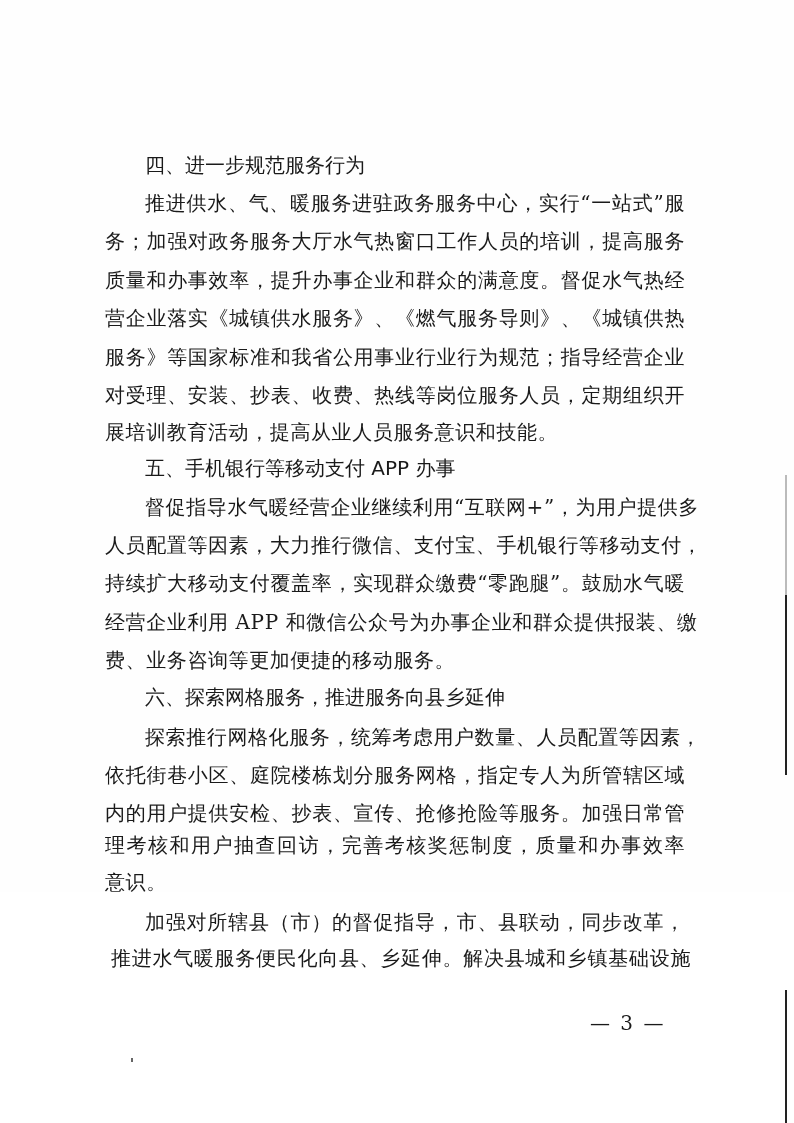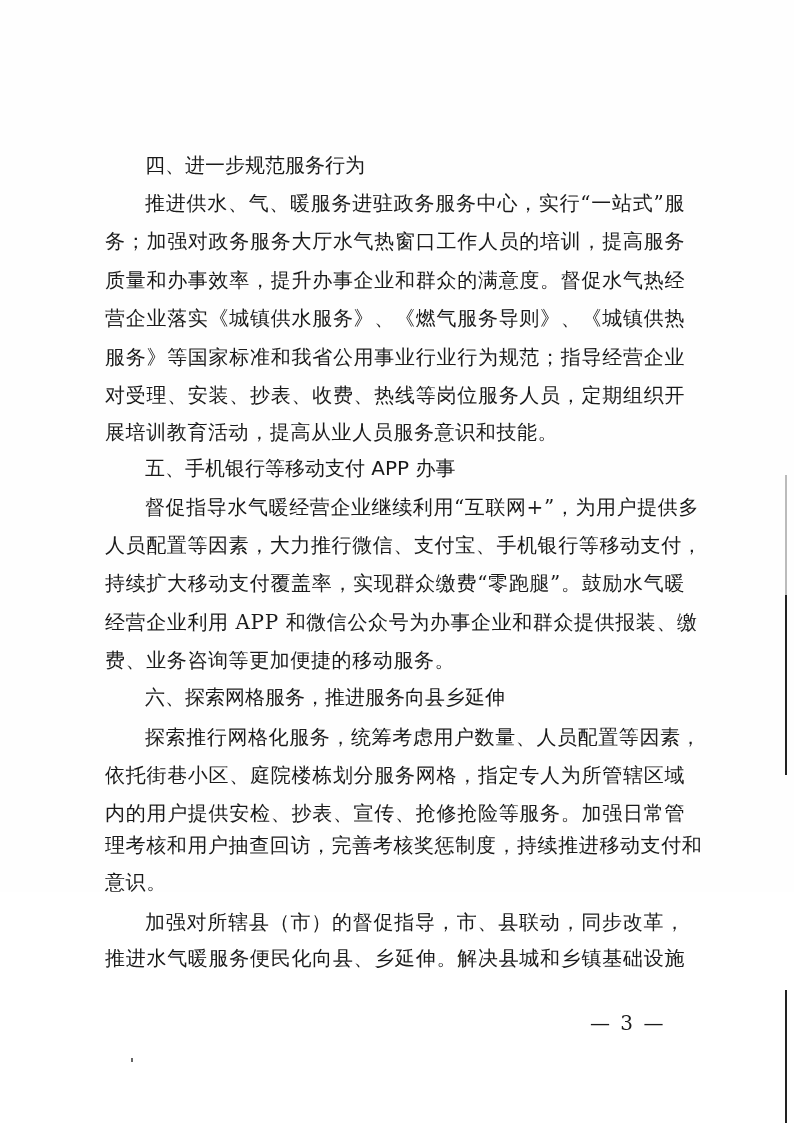--- a/index.html
+++ b/index.html
@@ -32,25 +32,25 @@
   <div class="line indent justify" style="top:492px;">督促指导水气暖经营企业继续利用“互联网+”，为用户提供多</div>
   <div class="line justify" style="top:530px;">人员配置等因素，大力推行微信、支付宝、手机银行等移动支付，</div>
   <div class="line justify" style="top:568px;">持续扩大移动支付覆盖率，实现群众缴费“零跑腿”。鼓励水气暖</div>
   <div class="line justify" style="top:607px;">经营企业利用 APP 和微信公众号为办事企业和群众提供报装、缴</div>
   <div class="line" style="top:645px;">费、业务咨询等更加便捷的移动服务。</div>
 
   <div class="line heading indent" style="top:682px;">六、探索网格服务，推进服务向县乡延伸</div>
   <div class="line indent justify" style="top:722px;">探索推行网格化服务，统筹考虑用户数量、人员配置等因素，</div>
   <div class="line justify" style="top:760px;">依托街巷小区、庭院楼栋划分服务网格，指定专人为所管辖区域</div>
   <div class="line justify" style="top:798px;">内的用户提供安检、抄表、宣传、抢修抢险等服务。加强日常管</div>
-  <div class="line justify" style="top:830px;">理考核和用户抽查回访，完善考核奖惩制度，持续推进移动支付和</div>
+  <div class="line justify" style="top:830px;">理考核和用户抽查回访，完善考核奖惩制度，质量和办事效率</div>
   <div class="line" style="top:867px;">意识。</div>
 
   <div class="line indent justify" style="top:907px;">加强对所辖县（市）的督促指导，市、县联动，同步改革，</div>
-  <div class="line justify" style="top:943px;">推进水气暖服务便民化向县、乡延伸。解决县城和乡镇基础设施</div>
+  <div class="line justify" style="top:943px;margin-left:6px;">推进水气暖服务便民化向县、乡延伸。解决县城和乡镇基础设施</div>
 
   <div class="page-number">— 3 —</div>
 
   <div class="scan-edge light" style="top:475px; height:120px;"></div>
   <div class="scan-edge" style="top:595px; height:180px;"></div>
   <div class="scan-edge" style="top:990px; height:133px;"></div>
   <div class="speck" style="left:131px; top:1058px;"></div>
 </div>
 
 </body></html>

